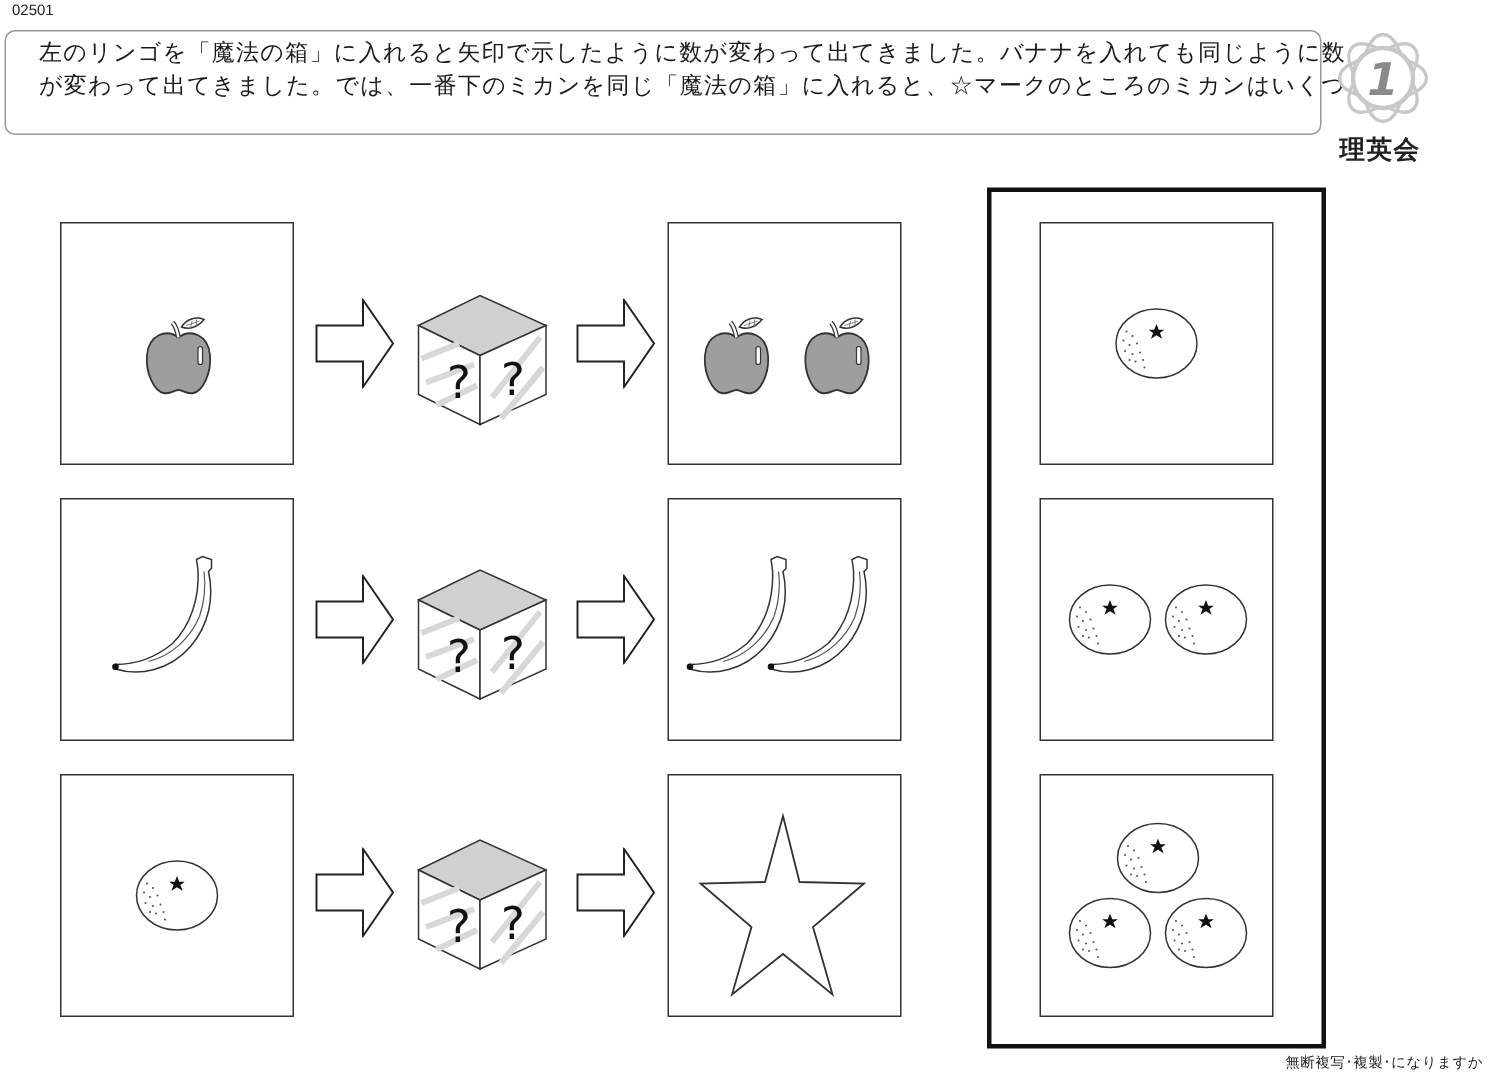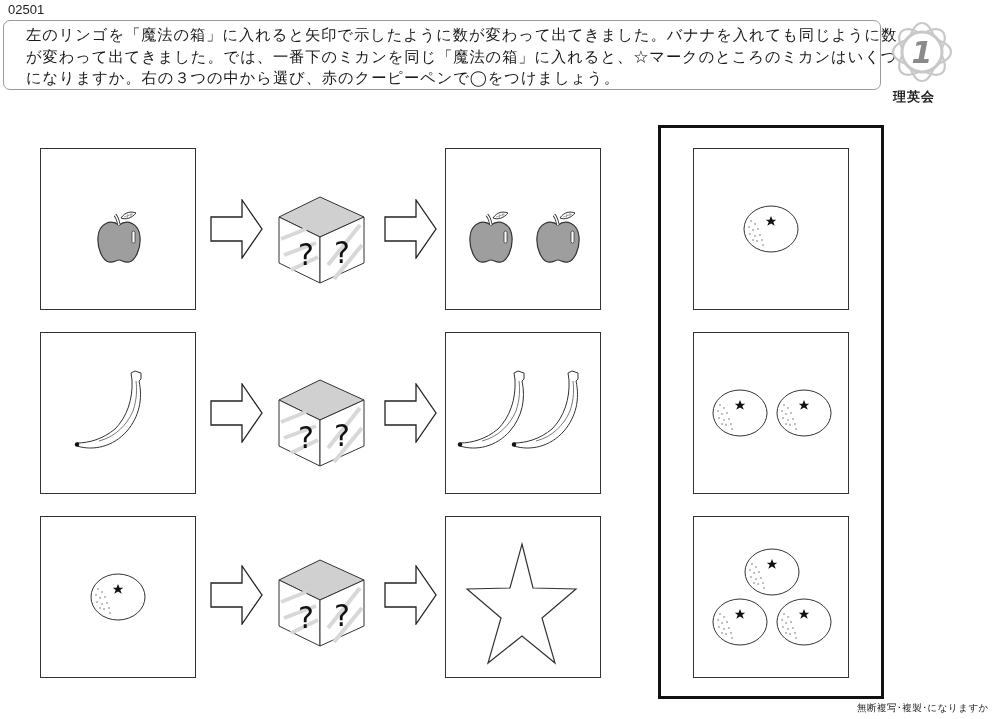--- a/index.html
+++ b/index.html
@@ -1,46 +1,45 @@
 <!DOCTYPE html>
 <html><head>
 <meta charset="utf-8">
 <style>
   html, body { margin:0; padding:0; background:#ffffff; }
   body { width:1000px; height:719px; position:relative; overflow:hidden;
          font-family:"DejaVu Sans", "Liberation Sans", sans-serif; color:#111; }
-  .doc-id { position:absolute; left:8px; top:2px; font-size:13px; color:#222;
+  .doc-id { position:absolute; left:8px; top:2px; font-size:10px; color:#222;
             font-family:"Liberation Sans", sans-serif; }
   .question-box { position:absolute; left:3px; top:20px; width:878px; height:70px;
                   border:1.5px solid #9a9a9a; border-radius:7px; box-sizing:border-box;
                   padding:4px 0 0 22px; }
   .question-line { font-size:15.3px; line-height:21.5px; letter-spacing:0.9px;
                    white-space:nowrap; font-family:"DejaVu Serif", serif; color:#1a1a1a; }
   .badge { position:absolute; left:886px; top:18px; width:72px; height:68px; }
-  .publisher { position:absolute; left:893px; top:88px; font-size:13px; font-weight:bold;
+  .publisher { position:absolute; left:893px; top:88px; font-size:17px; font-weight:bold;
                letter-spacing:1px; color:#222; }
   .card { position:absolute; width:156px; height:162px; border:1.6px solid #333;
           box-sizing:border-box; background:#fff; }
   .card svg { position:absolute; left:0; top:0; }
   .arrow { position:absolute; width:54px; height:60px; }
   .cube { position:absolute; width:92px; height:92px; }
   .answer-panel { position:absolute; left:658px; top:125px; width:226px; height:574px;
                   border:3px solid #111; box-sizing:border-box; }
   .copyright { position:absolute; left:857px; top:702px; font-size:9.5px; color:#222;
                letter-spacing:0.5px; white-space:nowrap; }
 </style>
 </head>
 <body>
 
 <div class="doc-id">02501</div>
 
 <div class="question-box">
   <div class="question-line">左のリンゴを「魔法の箱」に入れると矢印で示したように数が変わって出てきました。バナナを入れても同じように数</div>
   <div class="question-line">が変わって出てきました。では、一番下のミカンを同じ「魔法の箱」に入れると、☆マークのところのミカンはいくつ</div>
-  <div class="question-line">になりますか。右の３つの中から選び、赤のクーピーペンで◯をつけましょう。</div>
 </div>
 
 <div class="badge">
   <svg width="72" height="68" viewBox="0 0 72 68">
     <g fill="none" stroke="#c8c8c8" stroke-width="2.2">
       <ellipse cx="36" cy="34" rx="29" ry="14"></ellipse>
       <ellipse cx="36" cy="34" rx="29" ry="14" transform="rotate(45 36 34)"></ellipse>
       <ellipse cx="36" cy="34" rx="29" ry="14" transform="rotate(90 36 34)"></ellipse>
       <ellipse cx="36" cy="34" rx="29" ry="14" transform="rotate(135 36 34)"></ellipse>
     </g>

